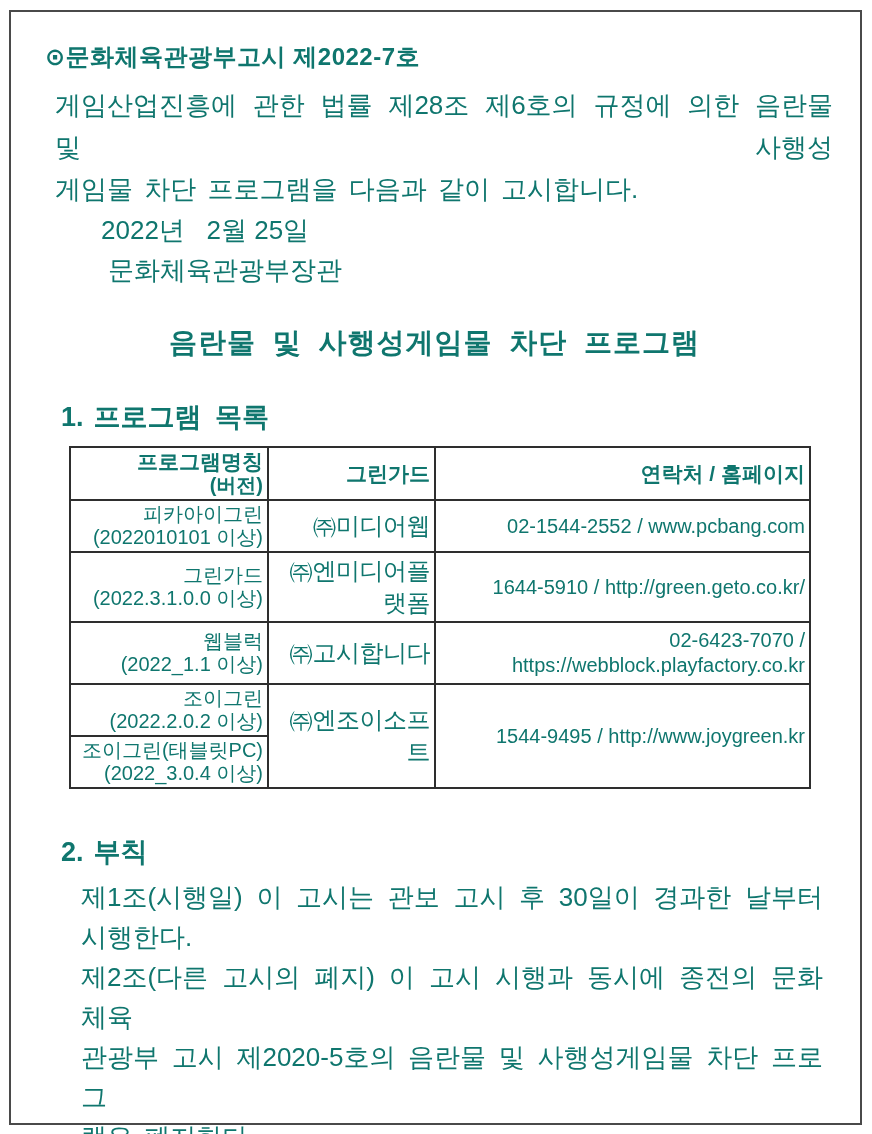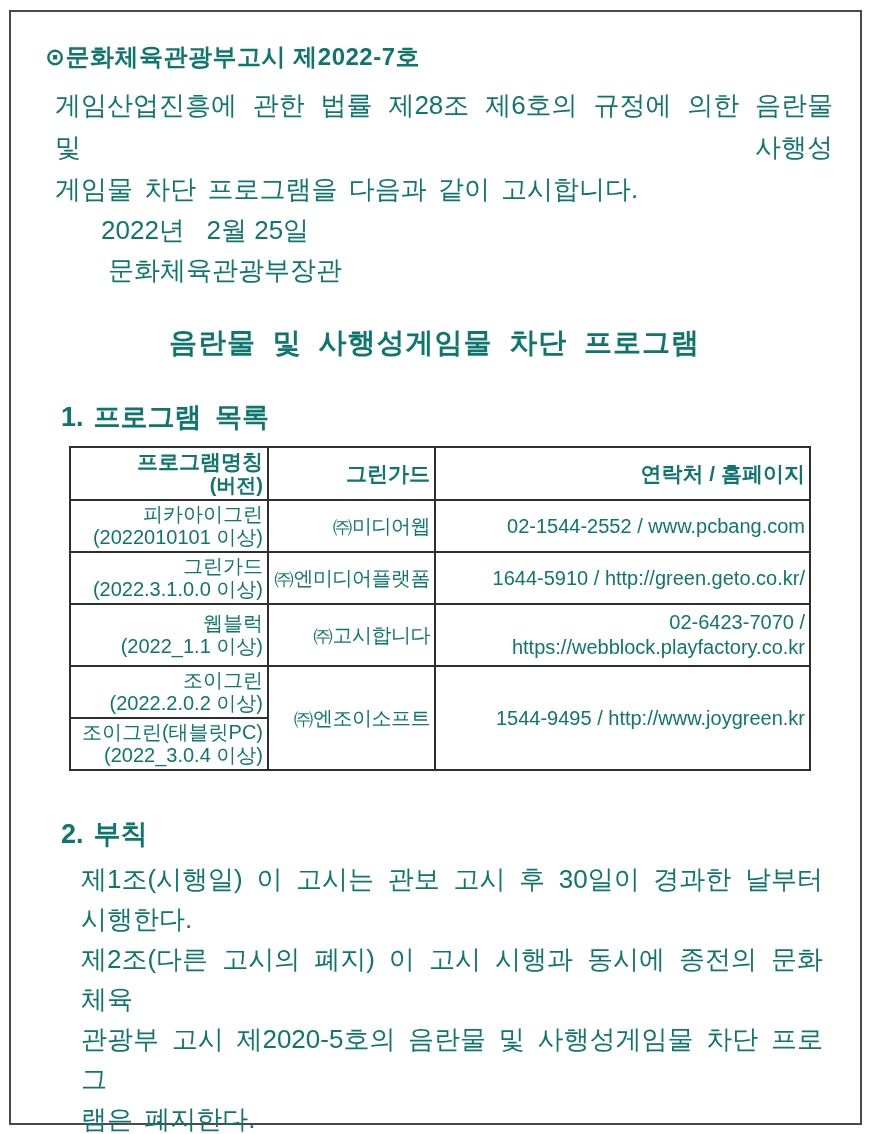--- a/index.html
+++ b/index.html
@@ -84,21 +84,21 @@
     padding: 2px 4px;
     overflow: hidden;
   }
   table.programs th {
     font-size: 21px;
     font-weight: 700;
     line-height: 24px;
   }
   .cell-sub { font-size: 20px; line-height: 23px; font-weight: 700; }
   td.name-cell { font-size: 20px; line-height: 23px; }
-  td.company-cell { font-size: 20px; letter-spacing: -0.5px; }
+  td.company-cell { font-size: 24px; letter-spacing: -0.5px; }
   td.contact-cell { font-size: 20px; line-height: 25px; }
   tr.row-head { height: 52px; }
   tr.row-std  { height: 48px; }
   tr.row-tall { height: 62px; }
 
   .articles {
     margin: 8px 0 0 36px;
     width: 742px;
     font-size: 26px;
     line-height: 40px;

